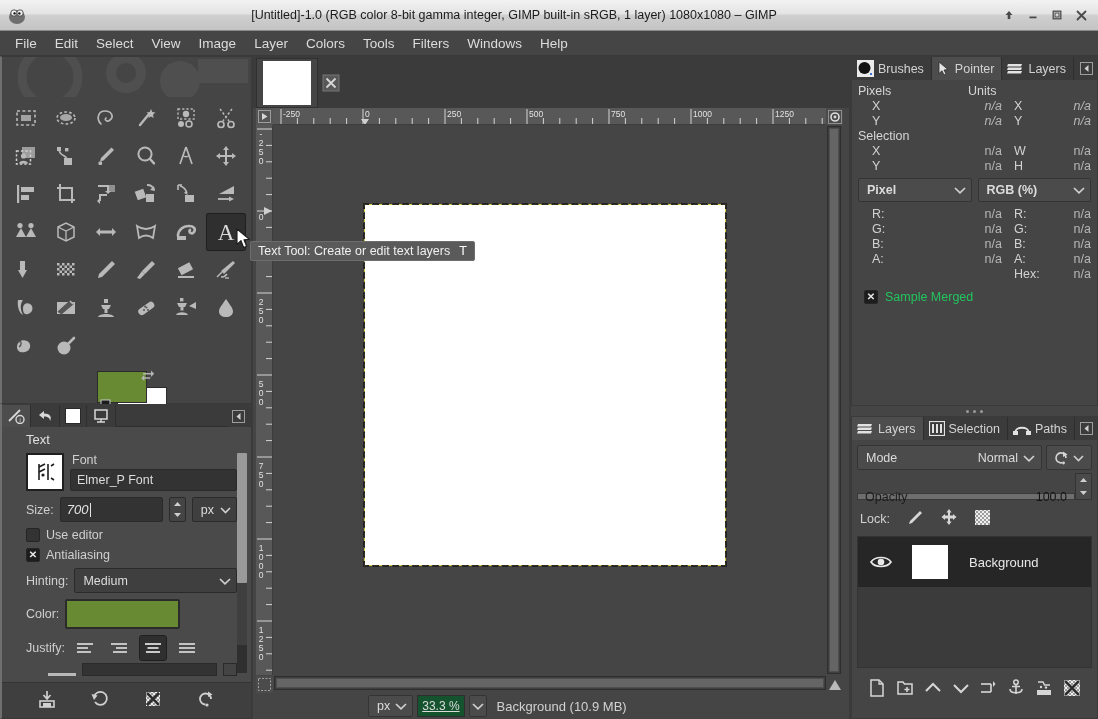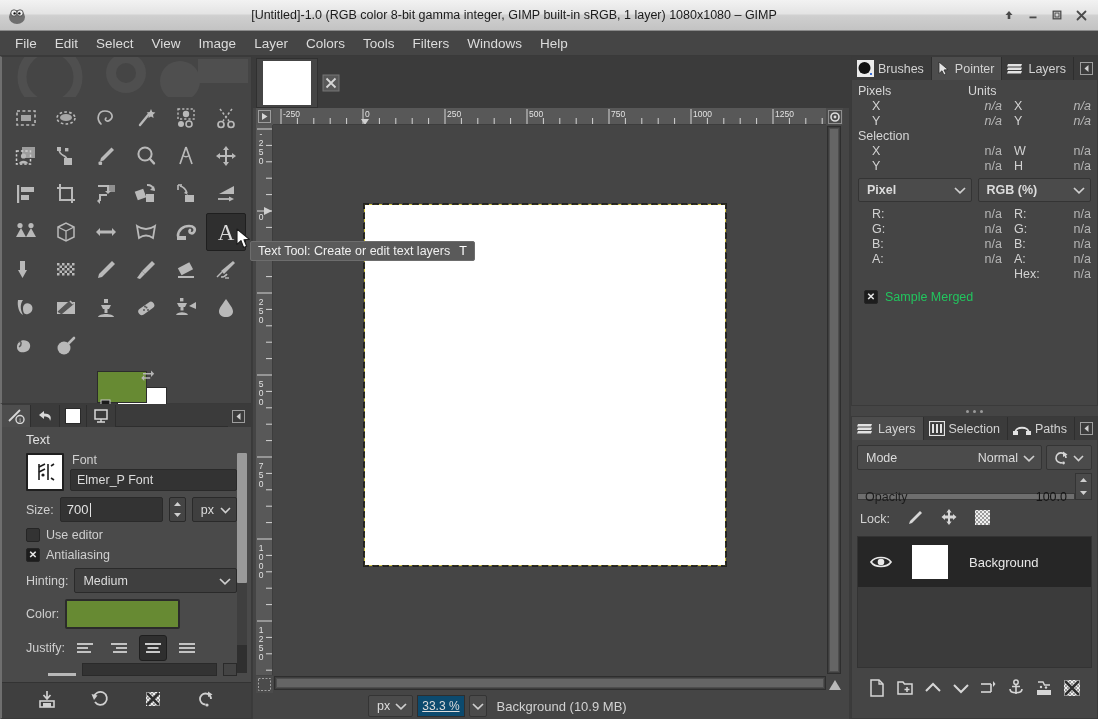--- a/index.html
+++ b/index.html
@@ -103,21 +103,21 @@
   .font-lbl { font-size:12.5px; color:#cfcfcf; padding-left:2px; }
   .font-field {
     margin-top:2px; height:22px; background:#333333; border:1px solid #2a2a2a; border-radius:2px;
     display:flex; align-items:center; padding-left:6px; color:#dcdcdc; font-size:12.5px;text-align:center;
   }
 
   .row { display:flex; align-items:center; padding:6px 14px 0 8px; gap:6px; }
   .row .lbl { font-size:12.5px; color:#cfcfcf; }
   .size-field {
     width:112px; height:25px; background:#333; border:1px solid #2a2a2a; border-radius:2px;
-    display:flex; align-items:center; padding-left:6px; color:#e3e3e3; font-size:13px; position:relative;
+    display:flex; align-items:center; padding-left:6px; color:#e3e3e3; font-size:13px; position:relative;font-style:italic;
   }
   .size-field .caret { display:inline-block; width:1px; height:14px; background:#e3e3e3; margin-left:1px; }
   .spin { width:18px; height:25px; background:#444; border:1px solid #2a2a2a; border-radius:2px;
           display:flex; flex-direction:column; align-items:center; justify-content:space-around; }
   .combo {
     height:25px; background:#3f3f3f; border:1px solid #2a2a2a; border-radius:2px;
     display:flex; align-items:center; justify-content:space-between; padding:0 5px 0 8px; color:#dcdcdc; font-size:12.5px;
   }
   .chk { width:14px; height:14px; background:#333; border:1px solid #252525; border-radius:2px;
          display:flex; align-items:center; justify-content:center; }
@@ -175,21 +175,21 @@
   .vscroll { position:absolute; left:574px; top:18px; width:14px; height:548px; background:#3e3e3e; border:1px solid #2e2e2e;}
   .vscroll i { position:absolute; left:1px; top:1px; width:10px; height:544px; background:#656565; border:1px solid #4e4e4e;}
   .hscroll { position:absolute; left:21px; top:568px; width:552px; height:14px; background:#3e3e3e; border:1px solid #2e2e2e;}
   .hscroll i { position:absolute; left:1px; top:1px; height:10px; width:548px; background:#656565; border:1px solid #4e4e4e;}
   .nav-corner { position:absolute; left:574px; top:568px; width:16px; height:17px; display:flex; align-items:center; justify-content:center;}
 
   .statusbar { position:absolute; left:3px; top:586px; width:587px; height:24px;
                display:flex; align-items:center; gap:4px; padding-left:112px; }
   .sb-combo { height:22px; background:#4b4b4b; border:1px solid #343434; border-radius:2px;
               display:flex; align-items:center; gap:5px; padding:0 5px 0 8px; font-size:12.5px; color:#dcdcdc; }
-  .sb-zoom { height:22px; background:#0c4a6e; border:1px solid #2e2e2e; display:flex; align-items:center;
+  .sb-zoom { height:22px; background:#14532d; border:1px solid #2e2e2e; display:flex; align-items:center;
              padding:0 4px; font-size:12px; color:#dcdcdc;text-decoration:underline; }
   .sb-zoom-arrow { height:22px; width:18px; background:#4b4b4b; border:1px solid #343434; border-radius:2px;
                    display:flex; align-items:center; justify-content:center;}
   .sb-text { font-size:13px; color:#d2d2d2; margin-left:6px; }
 
   
   .right-col { position:absolute; left:851px; top:56px; width:247px; height:663px; background:#454545; }
   .rdock-top { position:relative; width:247px; height:350px; background:#454545;
                border:1px solid #3a3a3a; }
   .rtabs { display:flex; align-items:flex-end; height:23px; background:#3b3b3b; }

